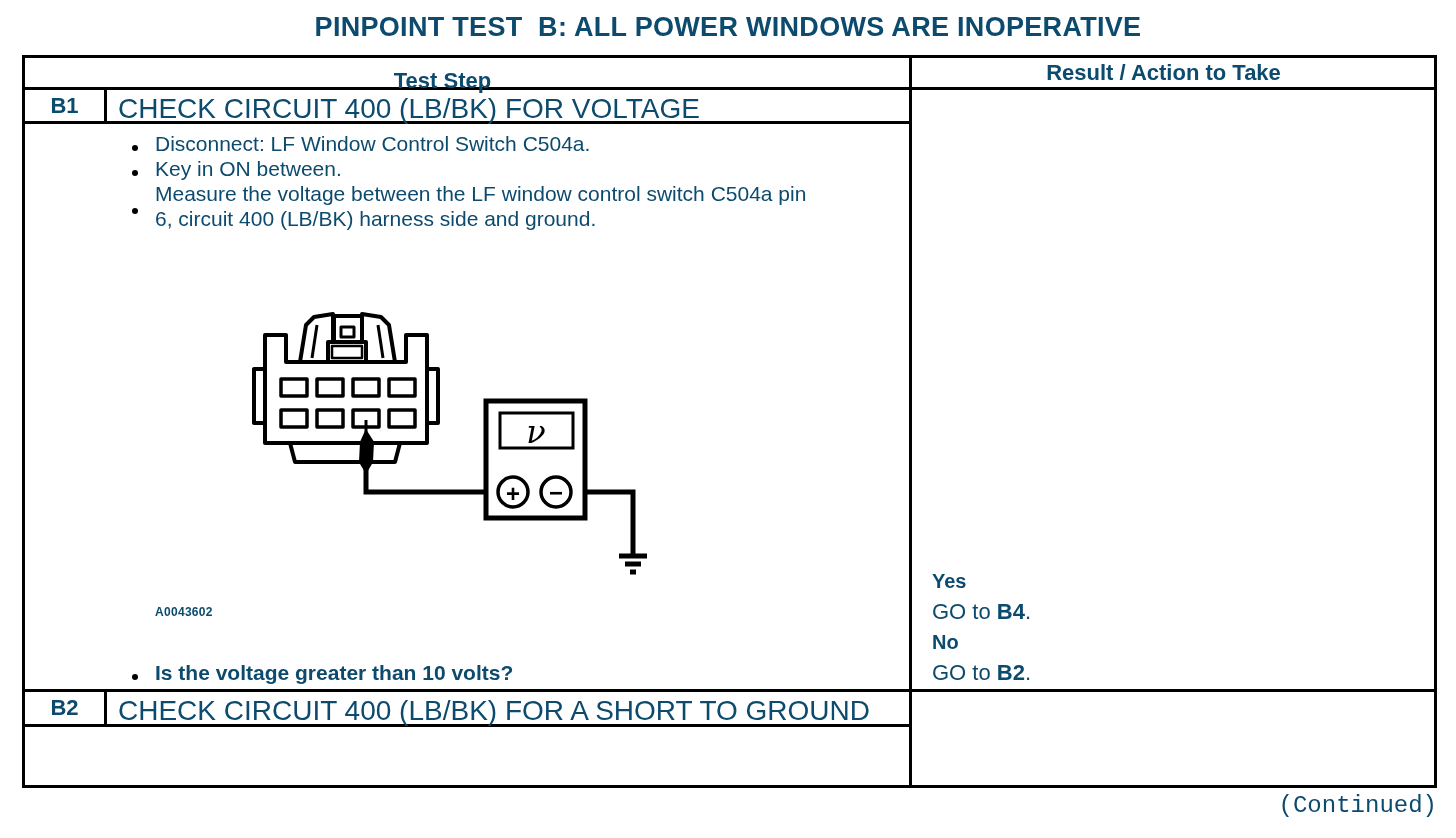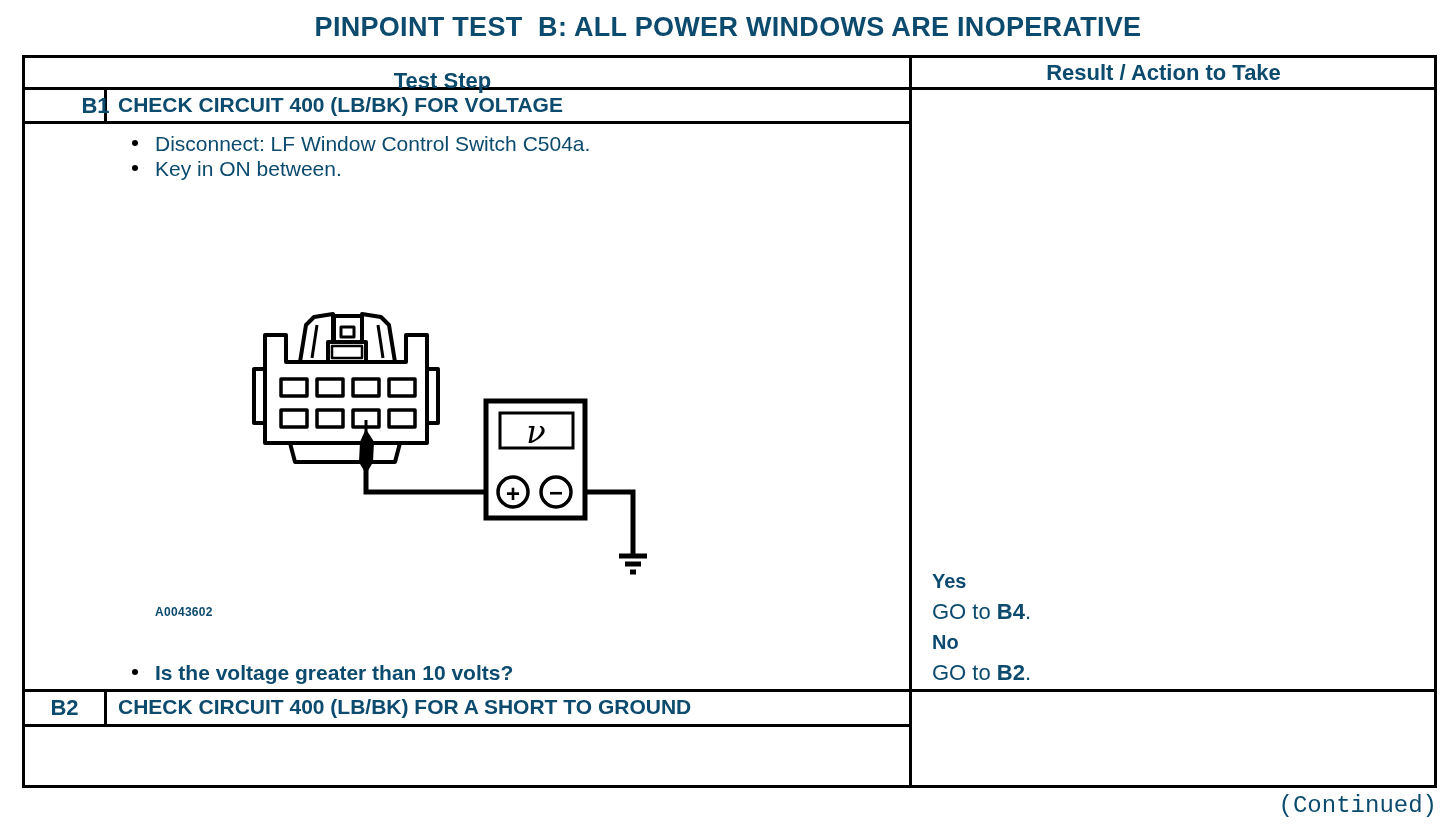--- a/index.html
+++ b/index.html
@@ -10,23 +10,23 @@
   .page-title{
     position:absolute;top:12px;left:0;width:100%;text-align:center;
     font-weight:bold;font-size:27px;white-space:pre;letter-spacing:.3px;
   }
   .line{position:absolute;background:#000;}
   .table-outline{position:absolute;left:22px;top:55px;width:1415px;height:733px;border:3px solid #000;box-sizing:border-box;}
   .col-header{position:absolute;font-weight:bold;font-size:22px;text-align:center;}
   .hdr-test{left:22px;top:68px;width:801px;margin-left:20px;}
   .hdr-result{left:912px;top:60px;width:503px;}
   .step-id{position:absolute;left:22px;width:85px;text-align:center;font-weight:bold;font-size:22px;}
-  .step-title{position:absolute;left:118px;font-weight:bold;font-size:21px;white-space:nowrap;}
+  .step-title{position:absolute;left:118px;font-weight:normal;font-size:28px;white-space:nowrap;}
   .bullets{position:absolute;left:132px;margin:0;padding:0;list-style:none;width:680px;font-size:21px;line-height:25px;}
-  .bullets li{display:flex;}
+  .bullets li{display:flex;align-items:center;}
   .dot{flex:0 0 6px;width:6px;height:6px;border-radius:50%;background:#000;margin-top:9px;margin-right:17px;}
   .question{font-weight:bold;}
   .figure-id{position:absolute;left:155px;top:605px;font-weight:bold;font-size:12px;letter-spacing:.3px;}
   .answer{position:absolute;left:932px;font-weight:bold;font-size:20px;}
   .action{position:absolute;left:932px;font-size:22px;}
   .action b{font-weight:bold;}
   .continued{position:absolute;right:19px;top:792px;font-size:24px;font-family:Liberation Mono, monospace;}
   svg{position:absolute;left:240px;top:298px;}
   svg text{font-family:"Liberation Sans", sans-serif;}
   .nu{font-family:"DejaVu Serif", serif;font-style:italic;}
@@ -43,31 +43,35 @@
   <div class="line" style="left:22px;top:87px;width:1415px;height:3px;"></div>
   <div class="line" style="left:22px;top:121px;width:890px;height:3px;"></div>
   <div class="line" style="left:104px;top:87px;width:3px;height:37px;"></div>
   <div class="line" style="left:22px;top:689px;width:1415px;height:3px;"></div>
   <div class="line" style="left:22px;top:724px;width:890px;height:3px;"></div>
   <div class="line" style="left:104px;top:689px;width:3px;height:38px;"></div>
 
   <div class="col-header hdr-test">Test Step</div>
   <div class="col-header hdr-result">Result / Action to Take</div>
 
-  <div class="step-id" style="top:93px;padding-left:31px;">B1</div>
+  <div class="step-id" style="top:93px;">B1</div>
   <div class="step-title" style="top:93px;">CHECK CIRCUIT 400 (LB/BK) FOR VOLTAGE</div>
 
   <ul class="bullets" style="top:131px;">
     <li>
         <span class="dot"></span>
         <span>Disconnect: LF Window Control Switch C504a.</span>
       </li>
     <li>
         <span class="dot"></span>
         <span>Key in ON between.</span>
+      </li>
+    <li>
+        <span class="dot"></span>
+        <span>Measure the voltage between the LF window control switch C504a pin 6, circuit 400 (LB/BK) harness side and ground.</span>
       </li>
   </ul>
 
   <svg width="420" height="285" viewBox="240 298 420 285">
     <g stroke="#000" fill="#fff" stroke-linejoin="round">
 
       <rect x="254" y="369" width="13" height="54" stroke-width="4"></rect>
       <rect x="425" y="369" width="13" height="54" stroke-width="4"></rect>
 
       <path d="M290,443 L295,462 L395,462 L400,443 Z" stroke-width="4"></path>

